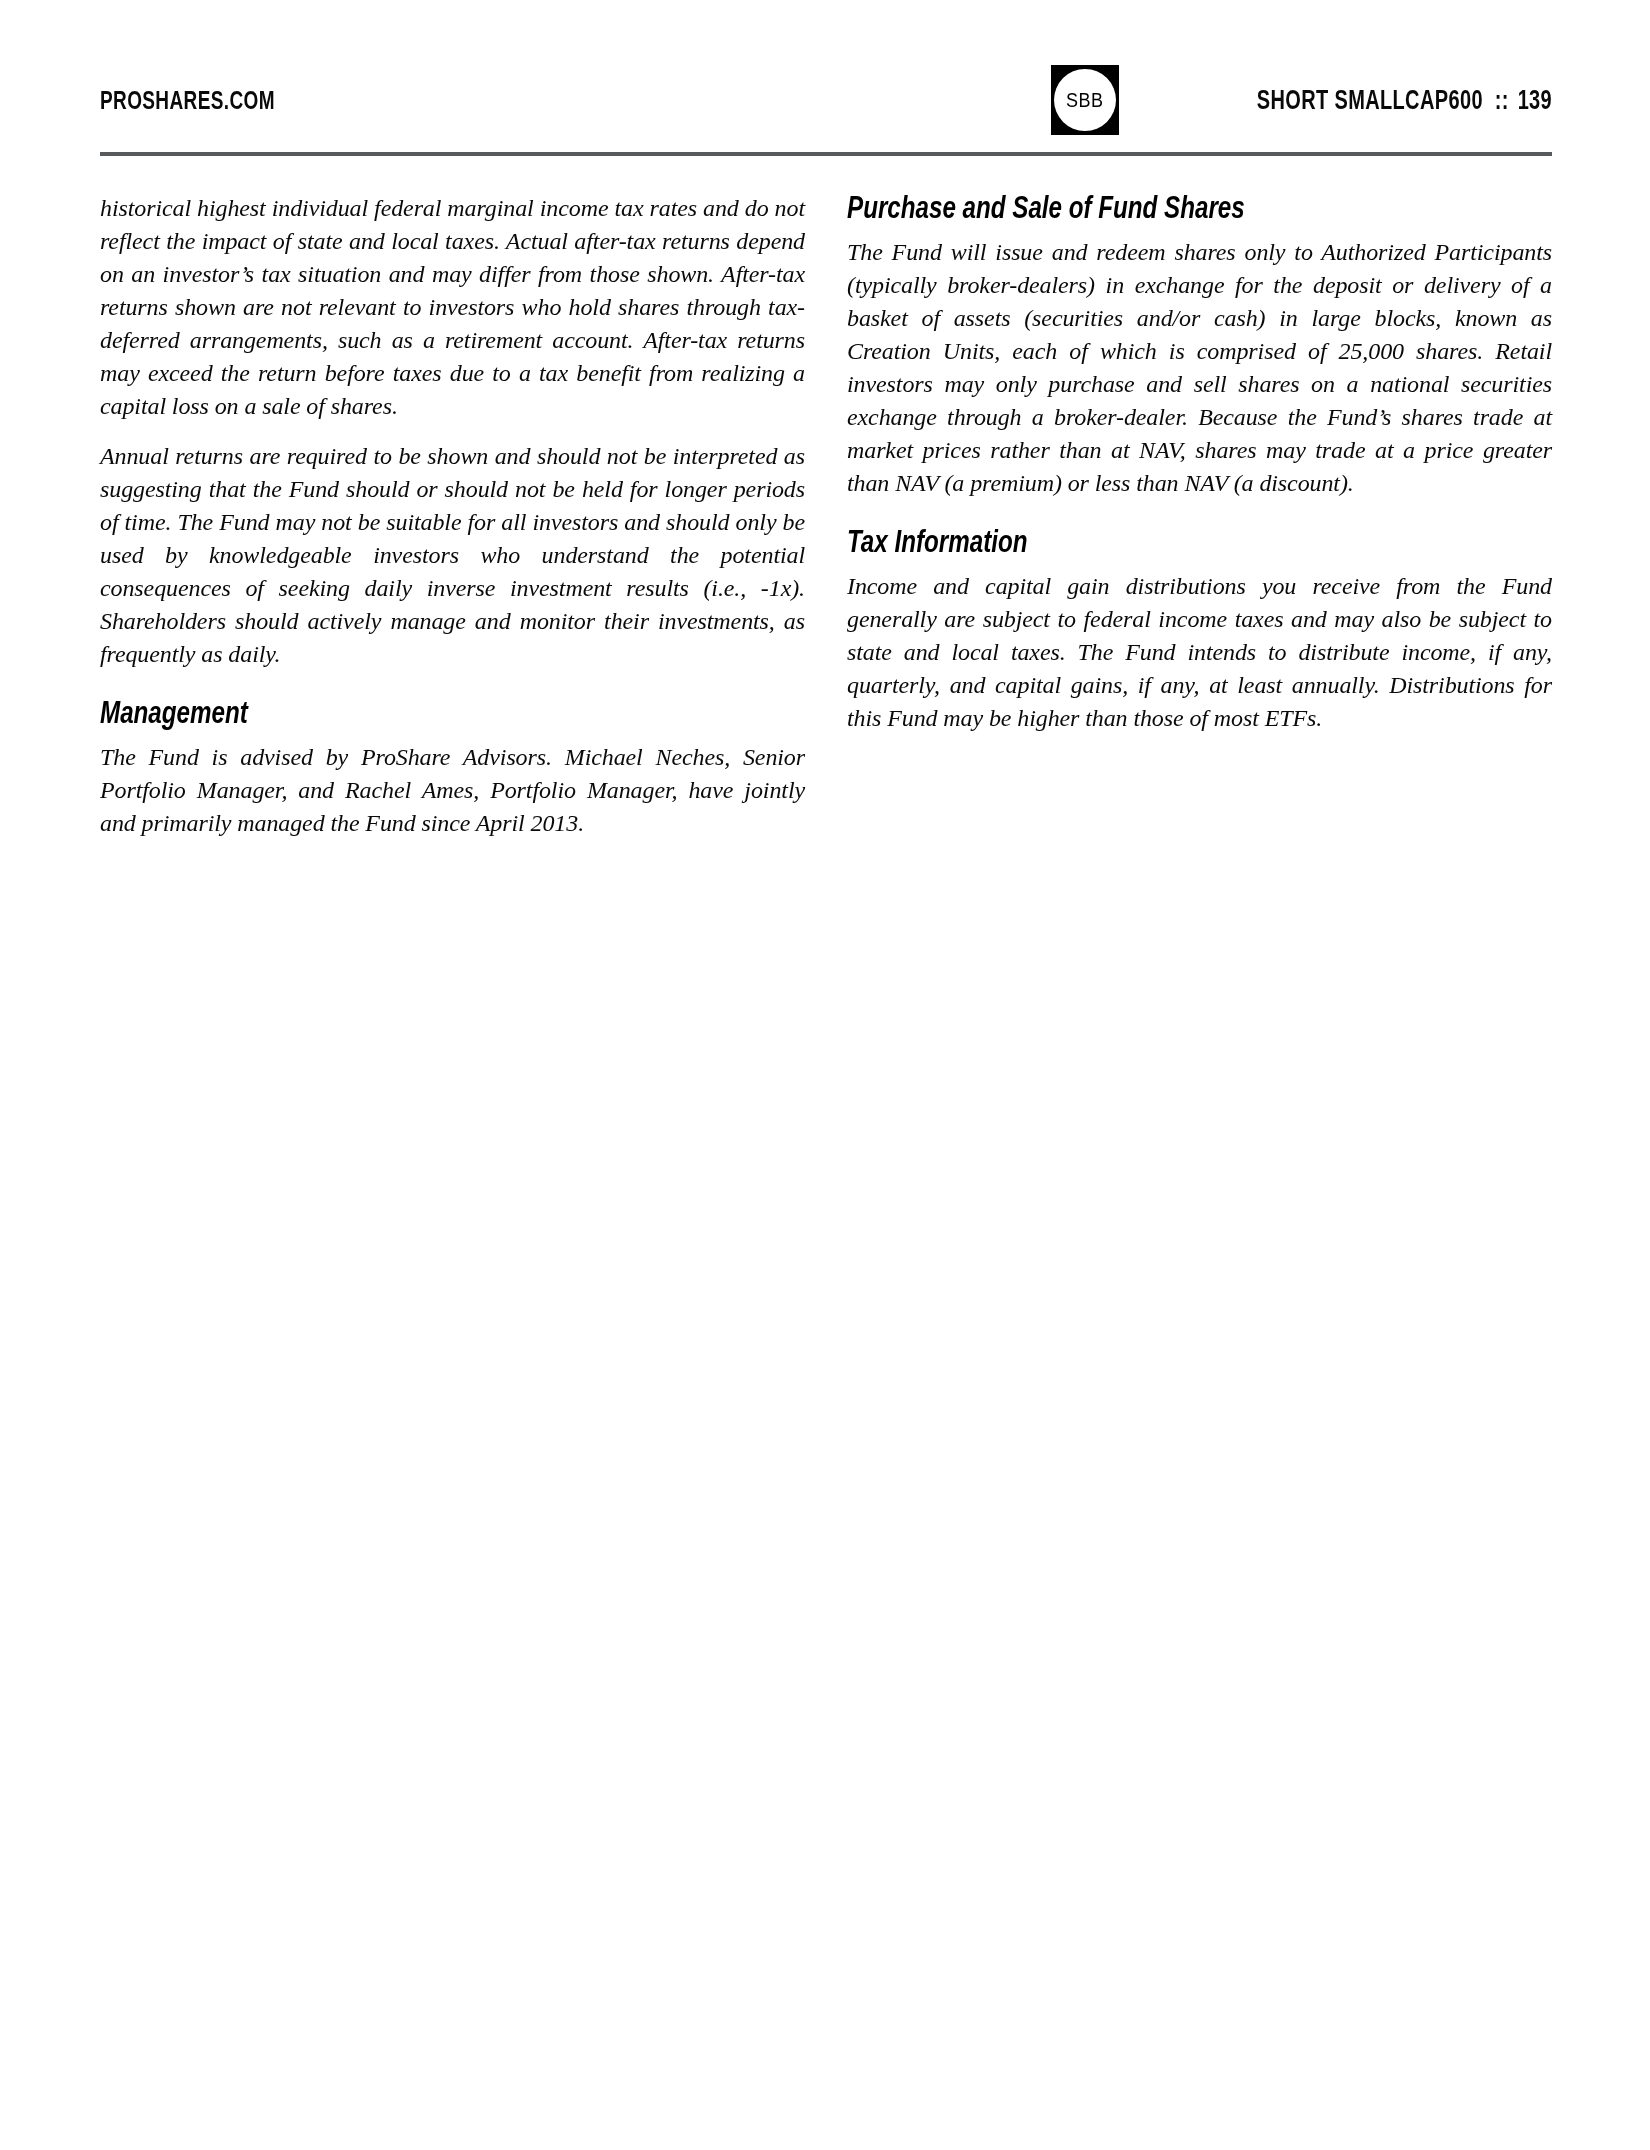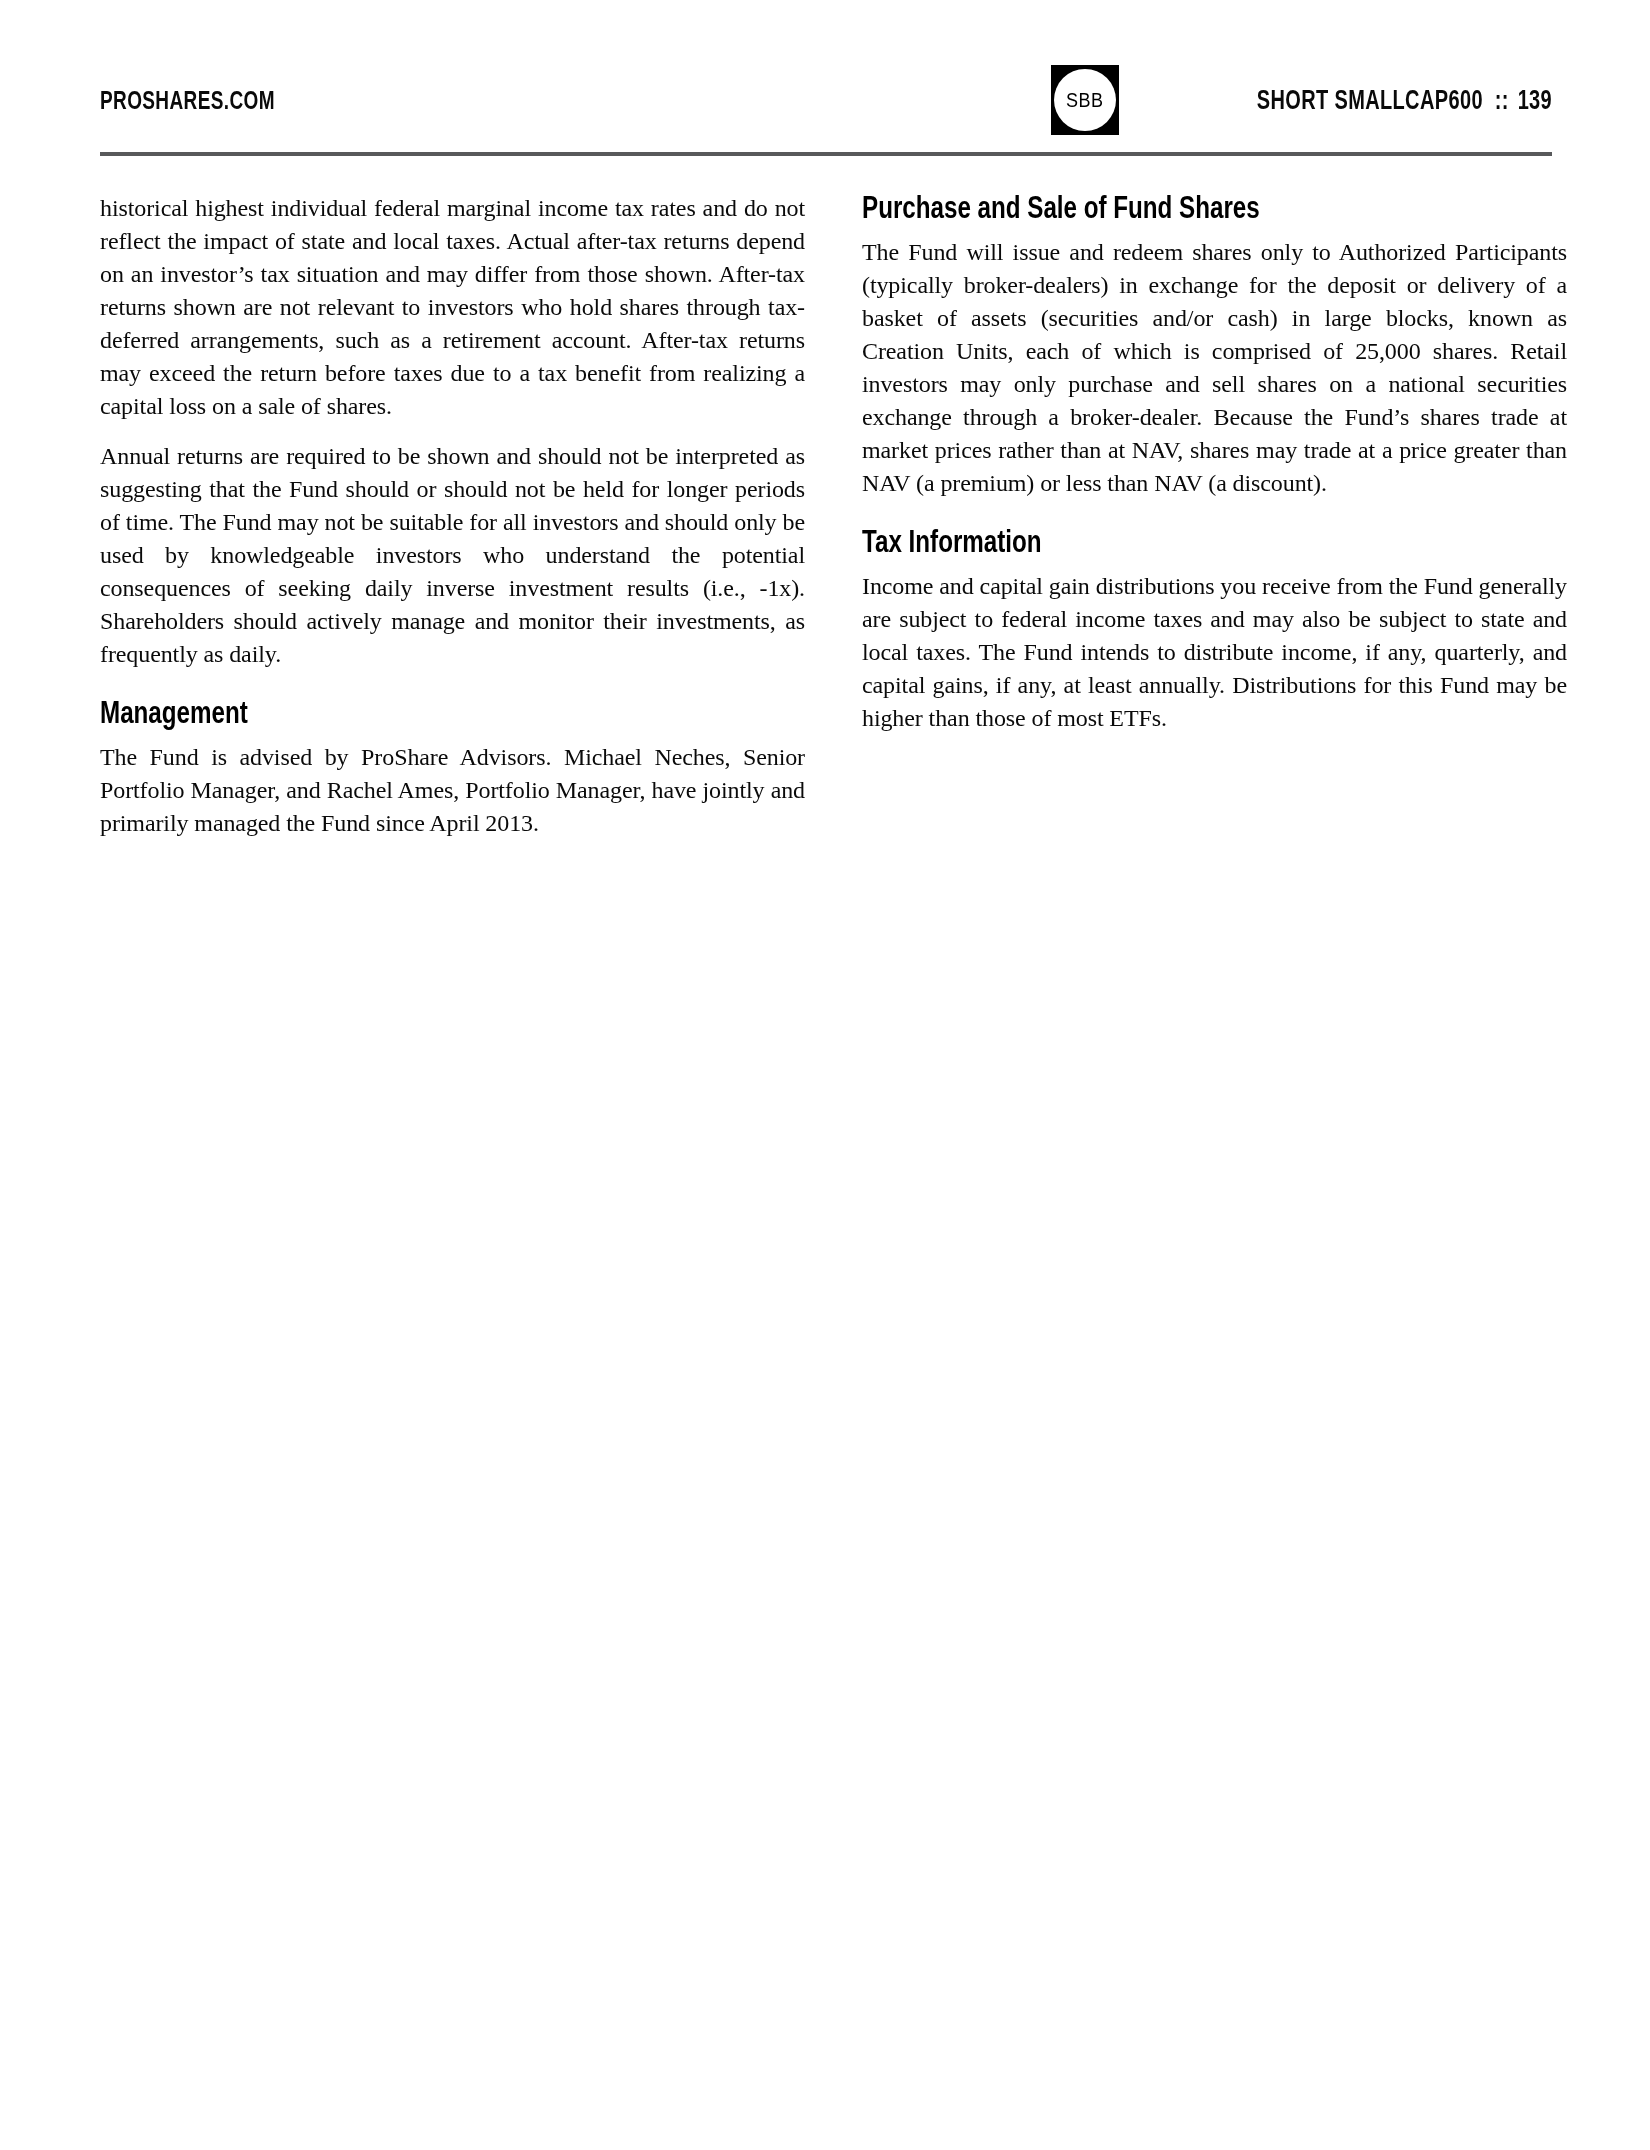--- a/index.html
+++ b/index.html
@@ -78,22 +78,23 @@
   
   .rule {
     margin-top: 17px;
     height: 4px;
     background: #58595b;
     border: none;
   }
   
   .columns {
     display: flex;
-    gap: 57px;
+    gap: 42px;
     margin-top: 36px;
+    font-style: italic;
   }
   .col {
     width: 705px;
     flex: 0 0 705px;
   }
   .col > :first-child { margin-top: 0; }
   p.body {
     font-size: 24px;
     line-height: 33px;
     text-align: justify;

